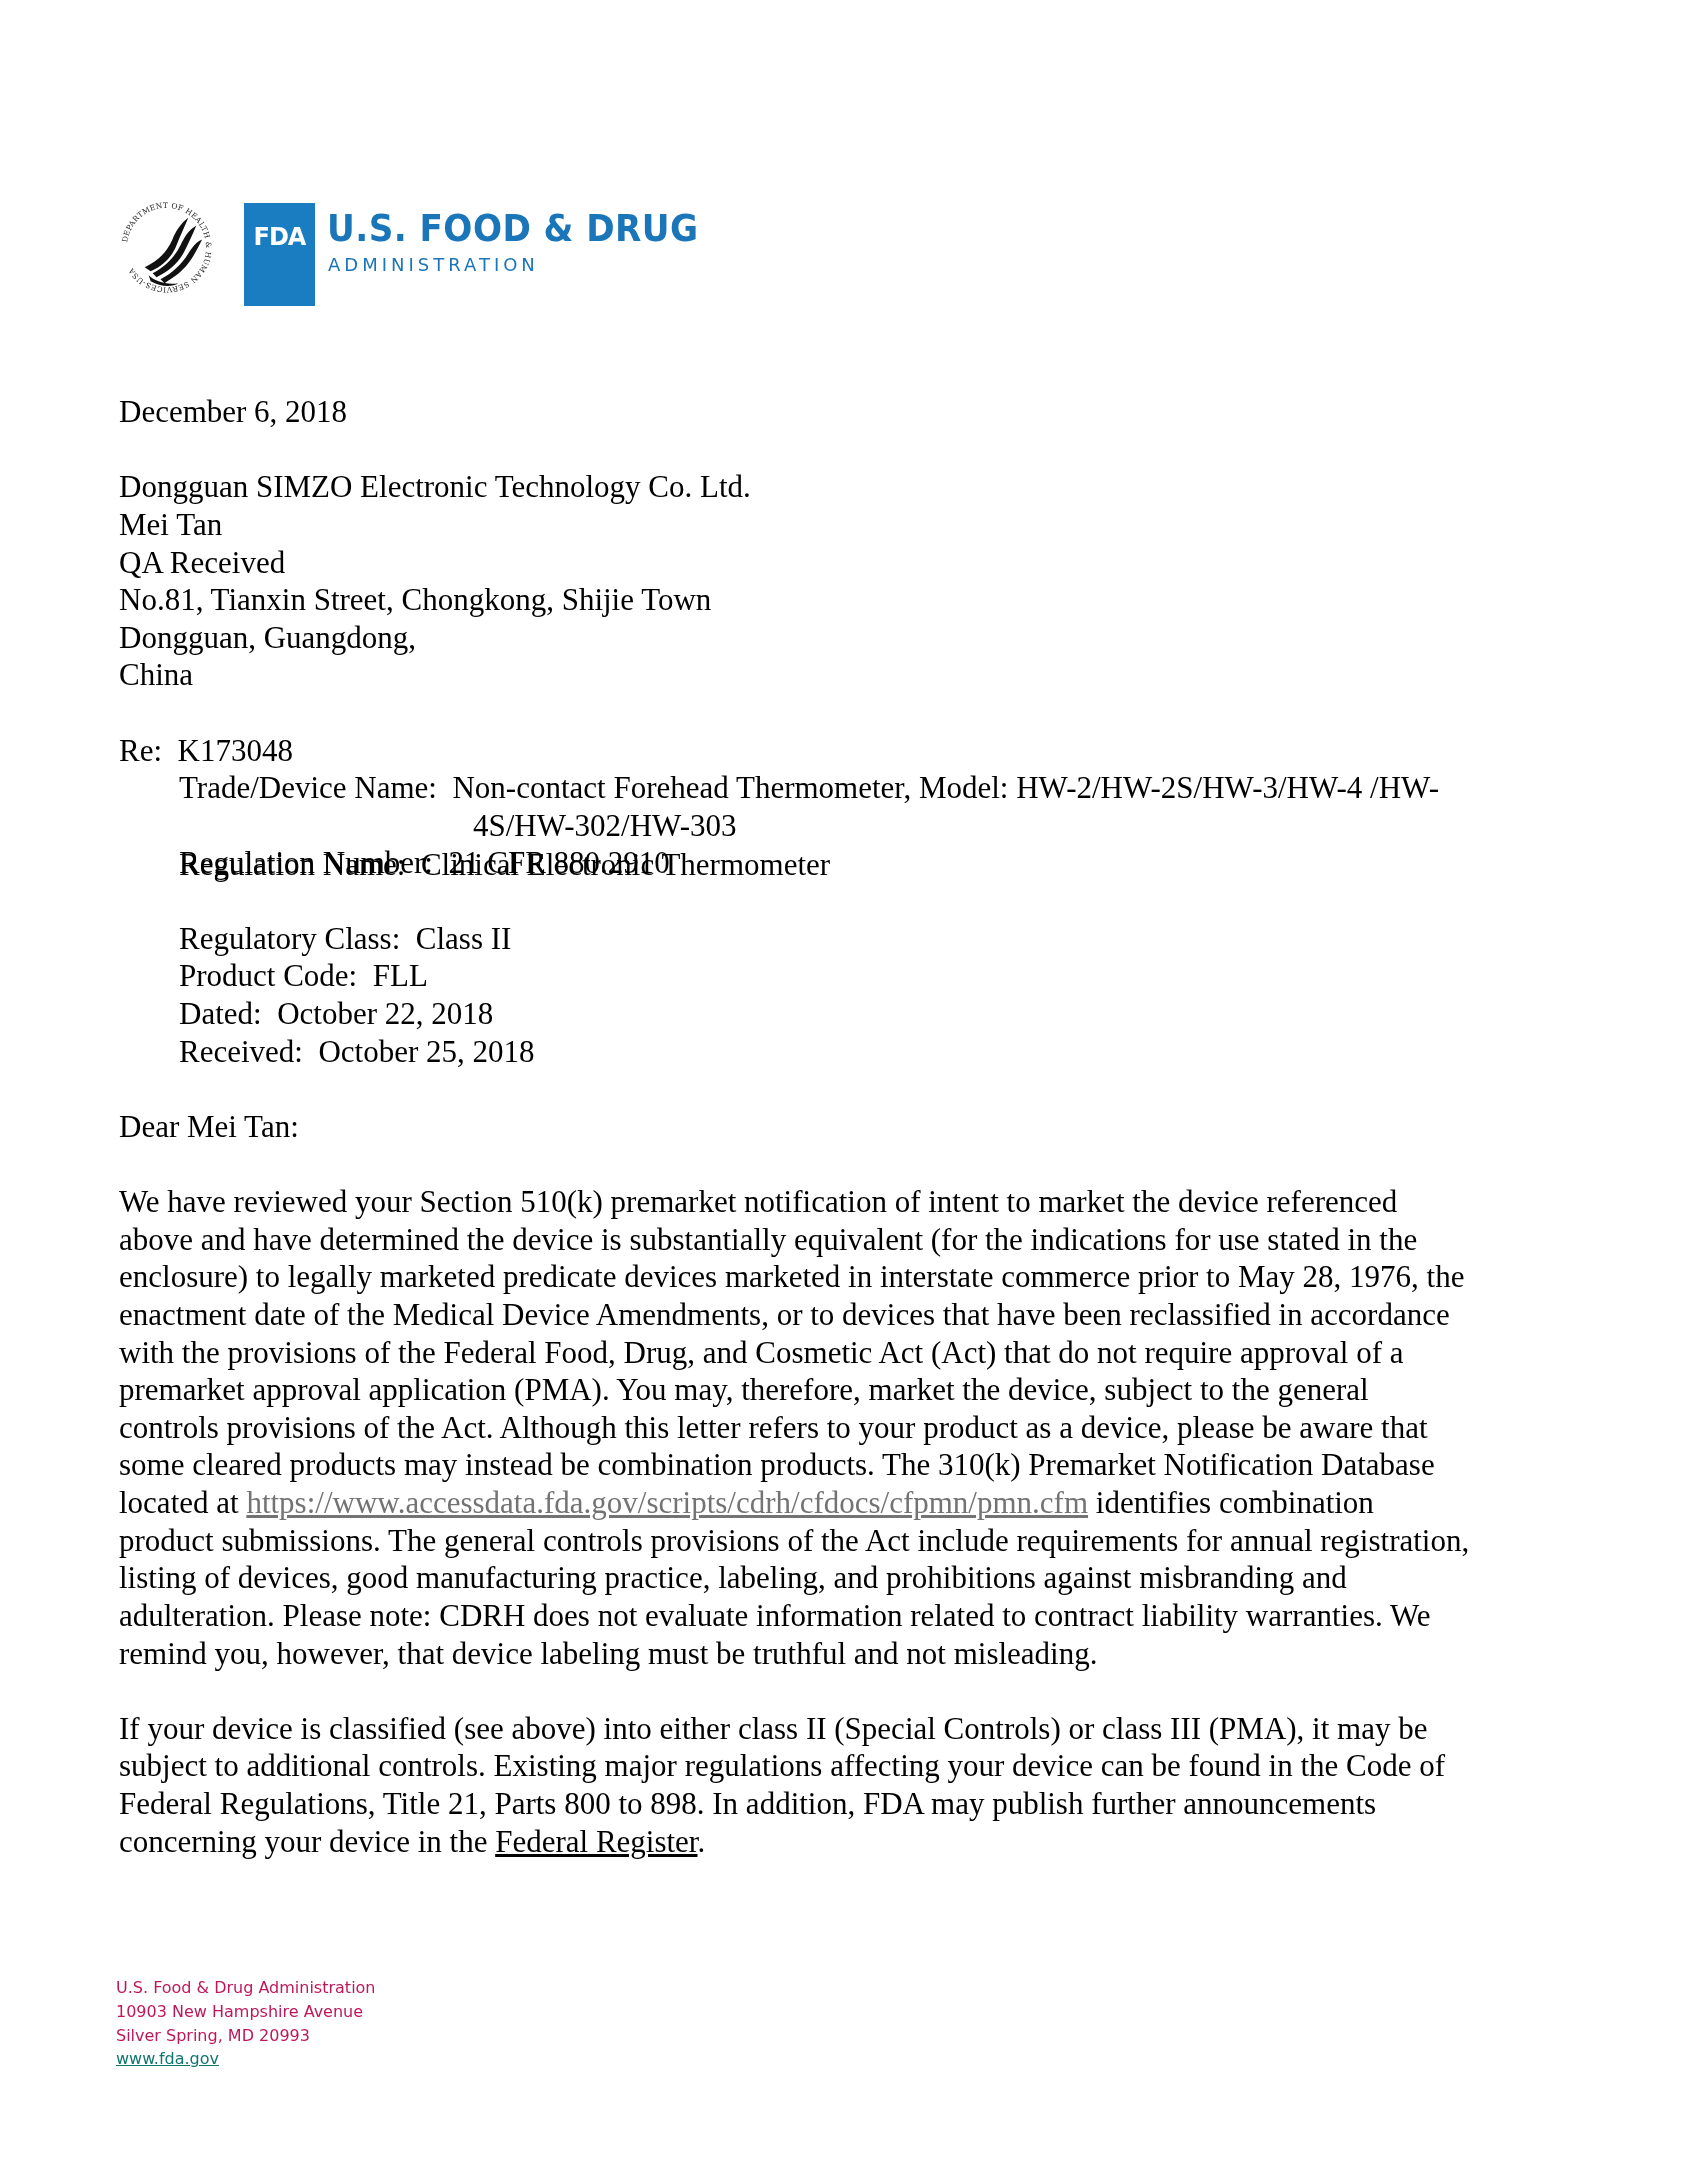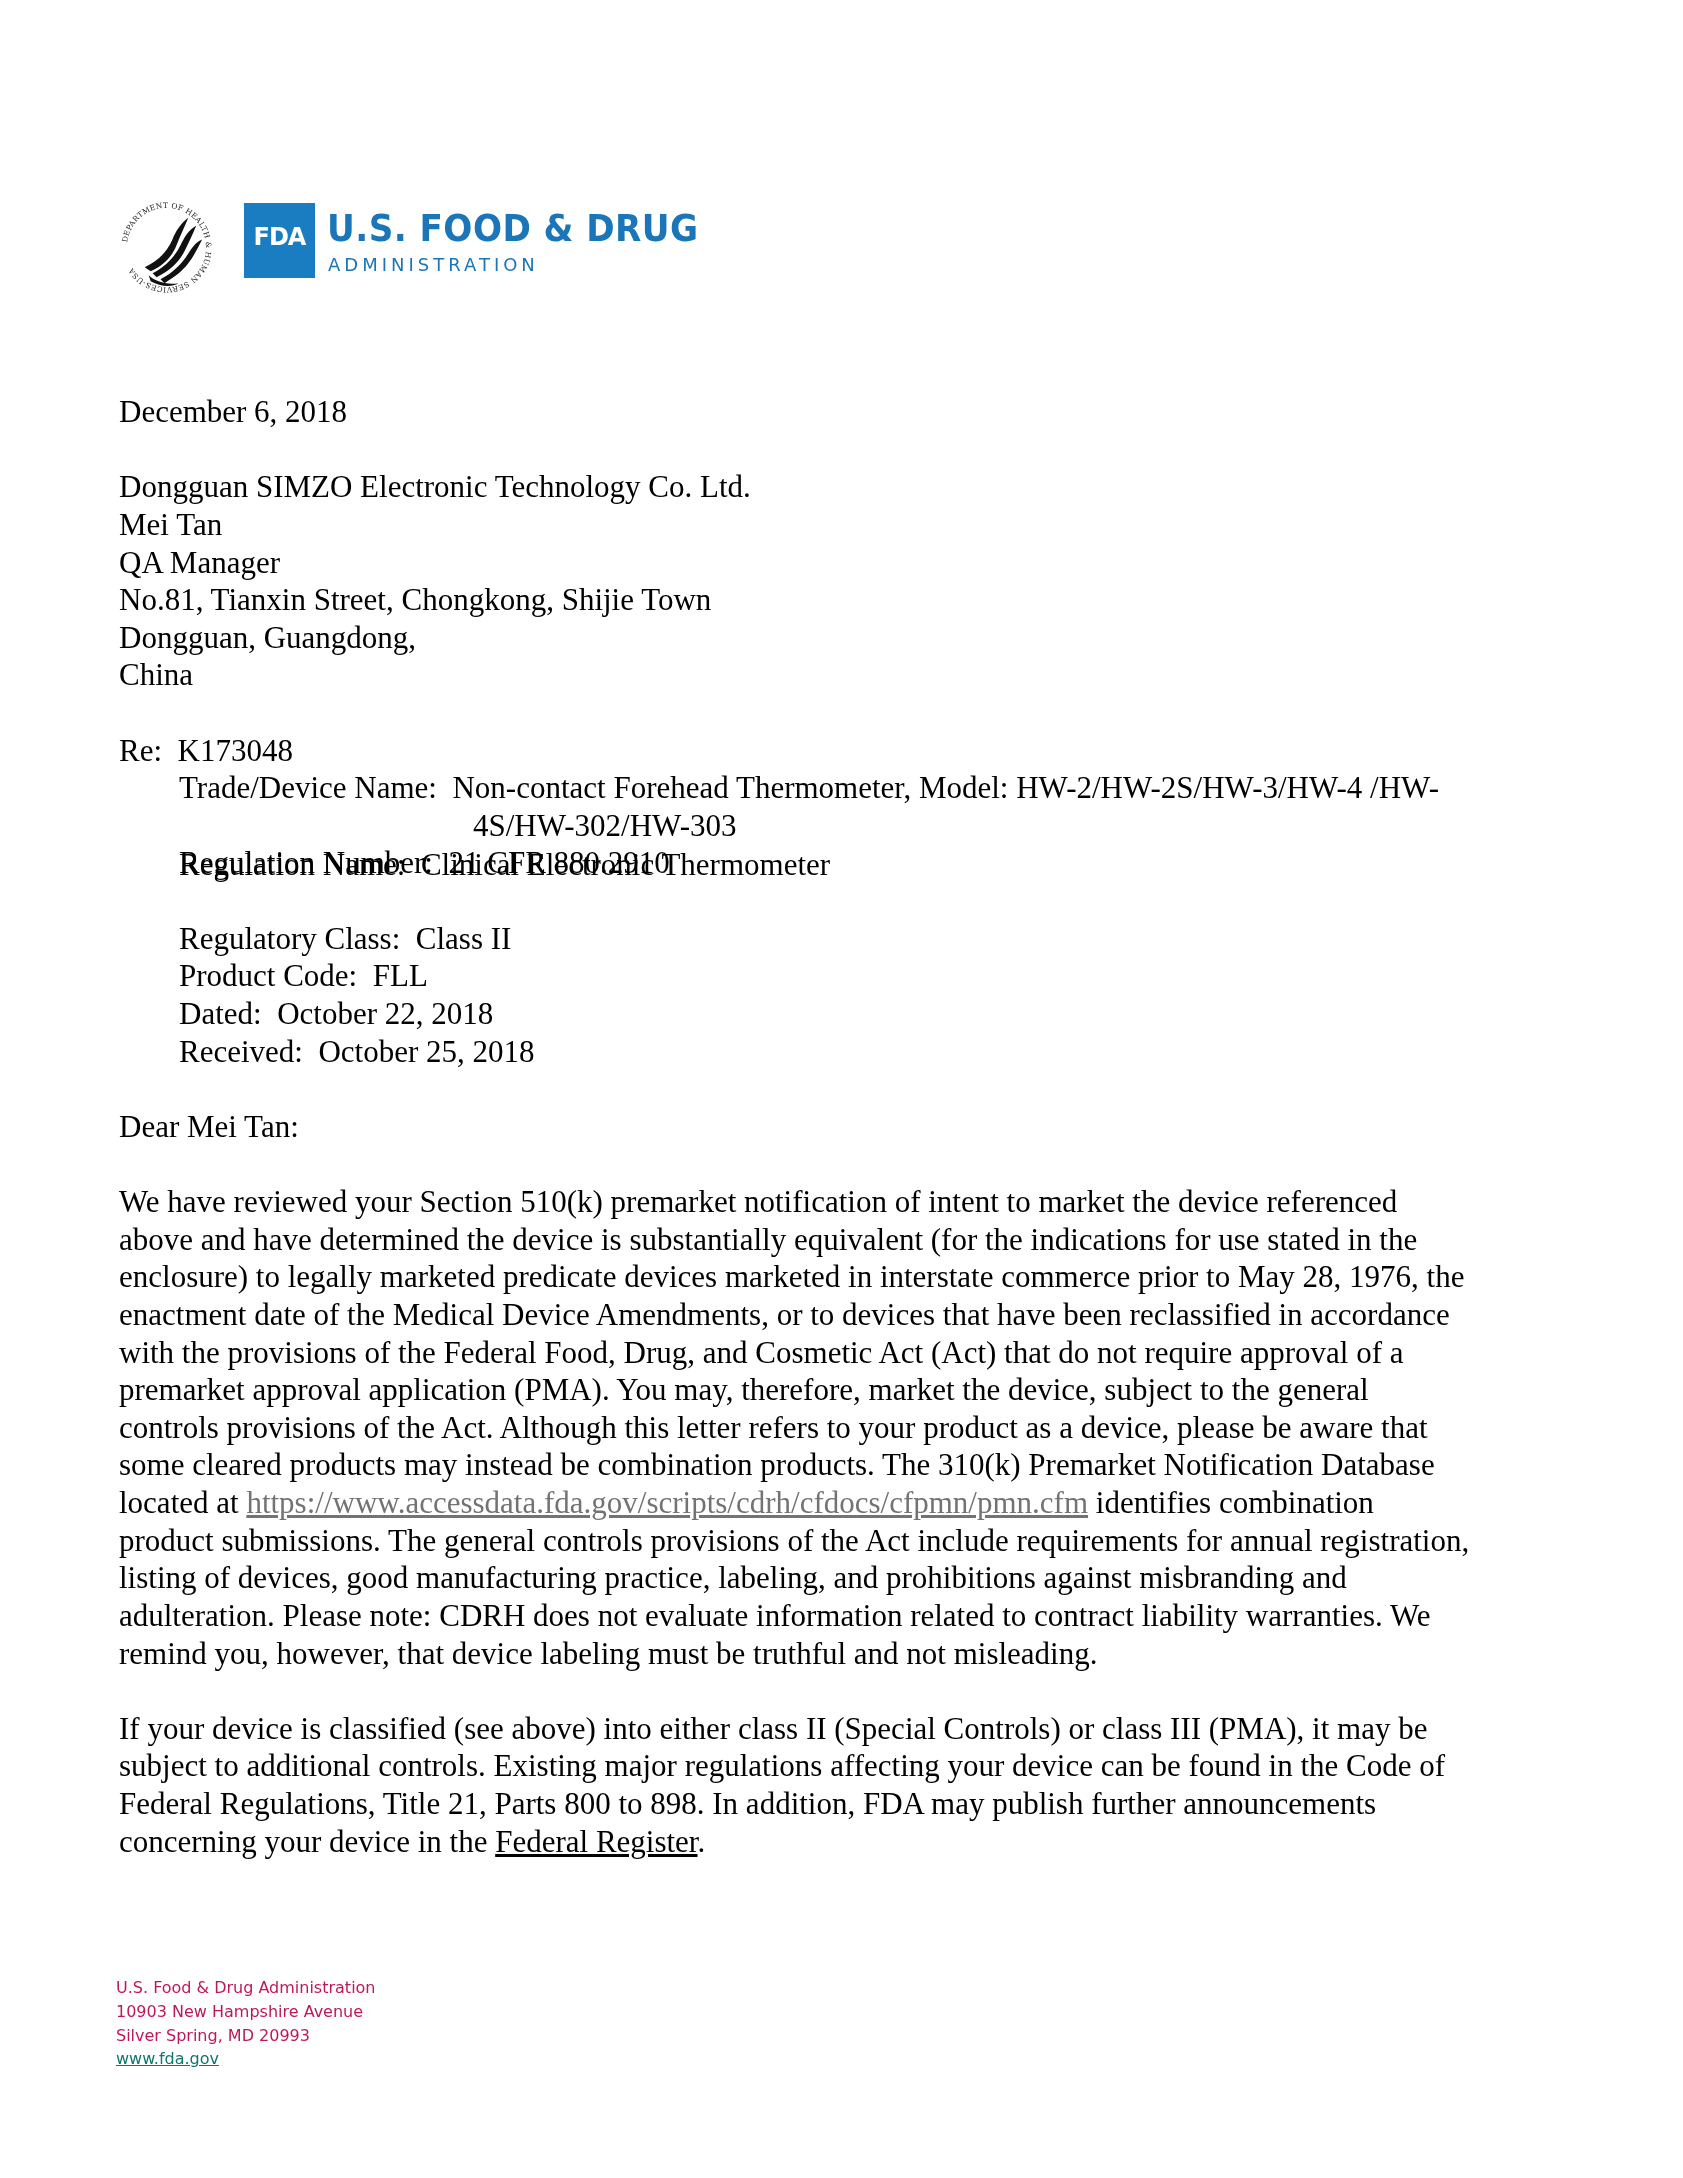--- a/index.html
+++ b/index.html
@@ -1,21 +1,21 @@
 <!DOCTYPE html>
 <html><head>
 <meta charset="utf-8">
 <style>
   html, body { margin: 0; padding: 0; background: #ffffff; }
   body { width: 1683px; height: 2178px; position: relative; overflow: hidden; }
   .page { position: absolute; left: 0; top: 0; width: 1683px; height: 2178px; background: #fff; }
 
   
   .seal { position: absolute; left: 115px; top: 196px; width: 103px; height: 103px; }
-  .fda-box { position: absolute; left: 244px; top: 203px; width: 71px; height: 75px; background: #1a7dc1; }
+  .fda-box { position: absolute; left: 244px; top: 203px; width: 71px; height: 103px; background: #1a7dc1; }
   .fda-box-text { position: absolute; left: 0; top: 20px; width: 71px; text-align: center; color: #fff;
     font-family: "DejaVu Sans", sans-serif; font-weight: bold; font-size: 24px; letter-spacing: -1px; }
   .wordmark-top { position: absolute; left: 327px; top: 206px; color: #1a76b8;
     font-family: "DejaVu Sans", sans-serif; font-weight: bold; font-size: 38px; letter-spacing: 0.5px; white-space: nowrap; transform: scaleX(0.9); transform-origin: left; }
   .wordmark-bottom { position: absolute; left: 328px; top: 254px; color: #1a76b8;
     font-family: "DejaVu Sans", sans-serif; font-size: 18px; letter-spacing: 4px; white-space: nowrap; }
 
   
   .serif { font-family: "Liberation Serif", serif; font-size: 31px; color: #000; white-space: nowrap; }
   .line { position: absolute; left: 119px; }
@@ -53,21 +53,21 @@
   <div class="fda-box">
     <div class="fda-box-text">FDA</div>
   </div>
   <div class="wordmark-top">U.S. FOOD &amp; DRUG</div>
   <div class="wordmark-bottom">ADMINISTRATION</div>
 
   <div class="line serif" style="top:394px">December 6, 2018</div>
 
   <div class="line serif" style="top:469px">Dongguan SIMZO Electronic Technology Co. Ltd.</div>
   <div class="line serif" style="top:507px">Mei Tan</div>
-  <div class="line serif" style="top:545px">QA Manager</div>
+  <div class="line serif" style="top:545px">QA Received</div>
   <div class="line serif" style="top:582px">No.81, Tianxin Street, Chongkong, Shijie Town</div>
   <div class="line serif" style="top:620px">Dongguan, Guangdong,</div>
   <div class="line serif" style="top:657px">China</div>
 
   <div class="line serif" style="top:733px">
     <span>Re:</span>&nbsp;&nbsp;<span>K173048</span>
   </div>
   <div class="line indent serif" style="top:770px">
     <span>Trade/Device Name:</span>&nbsp;&nbsp;<span>Non-contact Forehead Thermometer, Model: HW-2/HW-2S/HW-3/HW-4 /HW-</span>
   </div>

